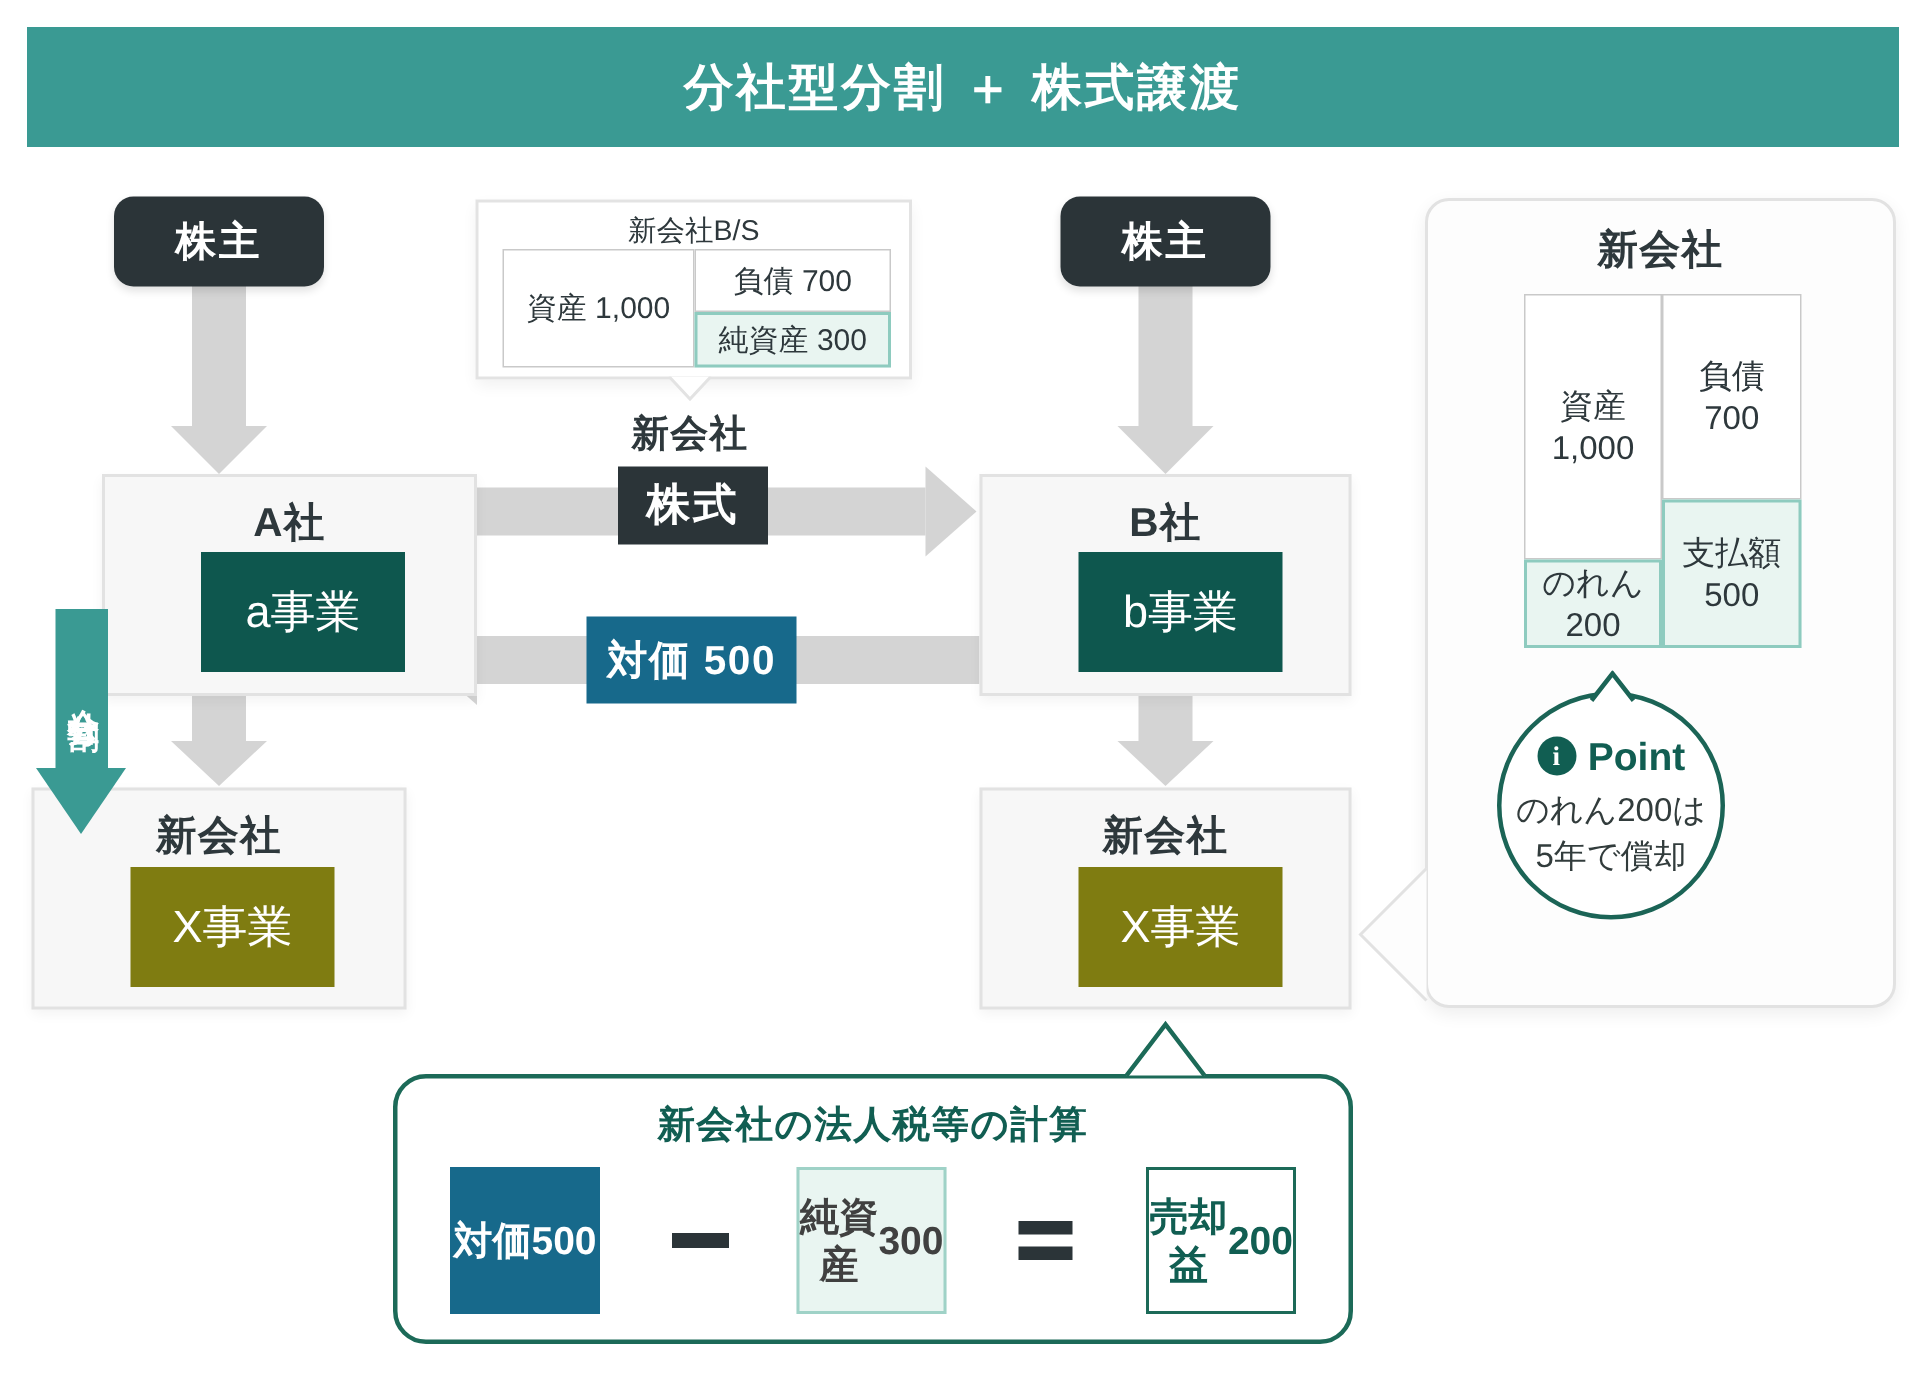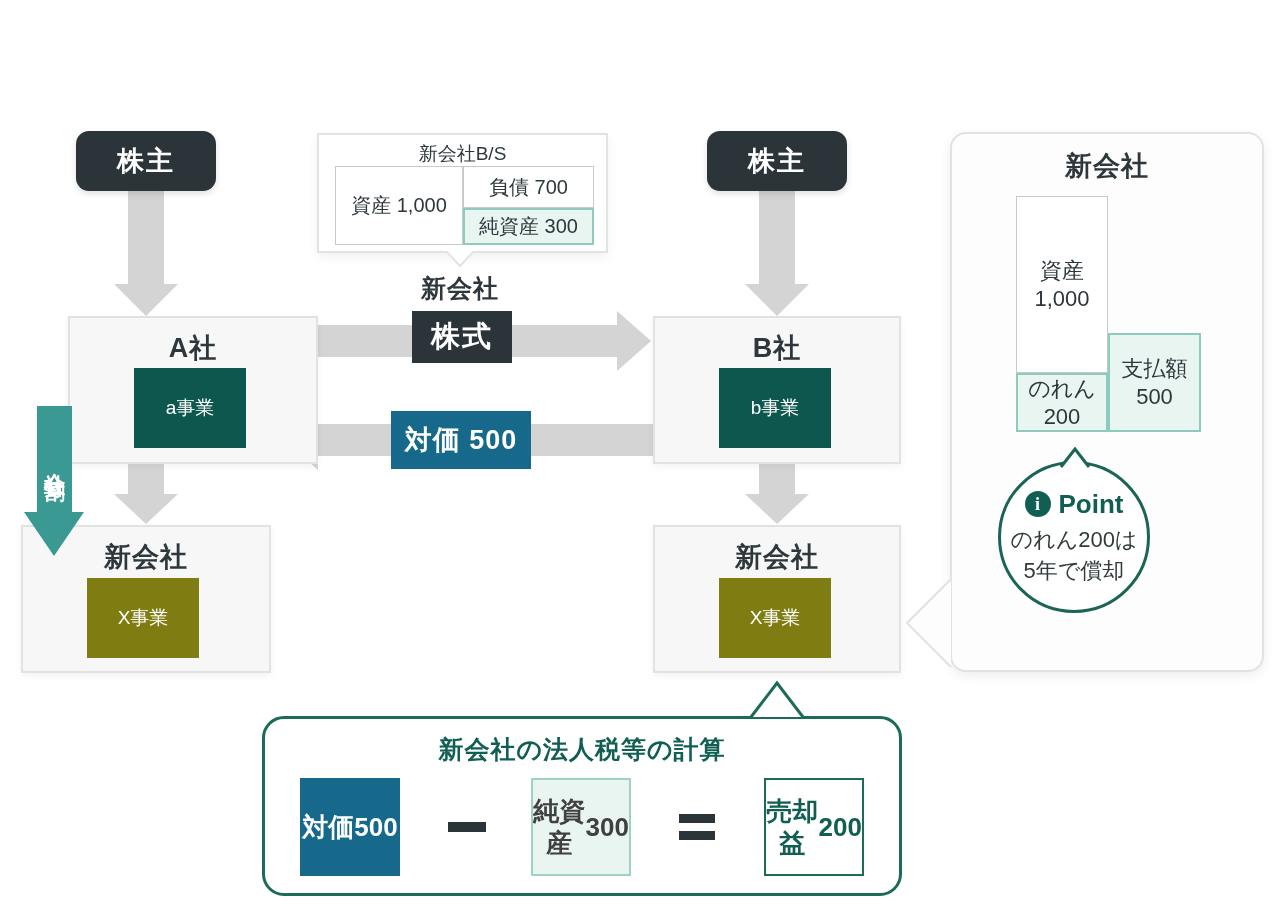--- a/index.html
+++ b/index.html
@@ -13,22 +13,22 @@
   .header-banner h1 { color:#fff; font-size:33px; font-weight:800; letter-spacing:2px; }
 
   
   .dark-pill { position:absolute; width:140px; height:60px; background:#2b3438; border-radius:13px;
     display:flex; align-items:center; justify-content:center; color:#fff; font-size:27px; font-weight:700;
     letter-spacing:2px; box-shadow:0 3px 6px rgba(0,0,0,.12); z-index:3; }
   .company-box { position:absolute; width:250px; height:148px; background:#f7f7f7;
     border:2px solid #e2e2e2; box-shadow:0 3px 8px rgba(0,0,0,.05); z-index:2; }
   .company-box .company-title { position:absolute; top:12px; left:0; width:100%; text-align:center;
     color:#2e383c; font-size:27px; font-weight:700; letter-spacing:1px; }
-  .biz-box { position:absolute; left:64px; top:50px; width:112px; height:80px;
-    display:flex; align-items:center; justify-content:center; color:#fff; font-size:19px; font-weight:500;text-align:right; }
+  .biz-box { position:absolute; left:64px; top:50px; width:136px; height:80px;
+    display:flex; align-items:center; justify-content:center; color:#fff; font-size:30px; font-weight:500;text-align:right; }
   .biz-teal { background:#0e574e; }
   .biz-olive { background:#7f7c11; }
 
   .arrow-body-v { position:absolute; width:36px; background:#d4d4d4; }
   .tri-down { position:absolute; width:0; height:0; border-left:32px solid transparent;
     border-right:32px solid transparent; border-top:32px solid #d4d4d4; }
   .arrow-body-h { position:absolute; height:32px; background:#d4d4d4; }
   .tri-right { position:absolute; width:0; height:0; border-top:30px solid transparent;
     border-bottom:30px solid transparent; border-left:34px solid #d4d4d4; }
   .tri-left { position:absolute; width:0; height:0; border-top:30px solid transparent;
@@ -105,20 +105,23 @@
   .calc-gain   { left:499px; background:#fff; border:2px solid #1c6a58; color:#115e52; }
   .op-minus { position:absolute; left:183px; top:103px; width:38px; height:10px; background:#2b3438; }
   .op-eq-top { position:absolute; left:414px; top:95px;  width:36px; height:9px; background:#2b3438; }
   .op-eq-bot { position:absolute; left:414px; top:112px; width:36px; height:9px; background:#2b3438; }
 </style>
 </head>
 <body>
 
 <div id="canvas">
 
+  <div class="header-banner">
+    <h1>分社型分割 ＋ 株式譲渡</h1>
+  </div>
 
   <div class="dark-pill" style="left:76px;top:131px;">
     <span>株主</span>
   </div>
   <div class="arrow-body-v" style="left:128px;top:190px;height:94px;"></div>
   <div class="tri-down" style="left:114px;top:284px;"></div>
 
   <div class="company-box" style="left:21px;top:316px;margin-left:47px;">
     <div class="company-title">A社</div>
     <div class="biz-box biz-teal">a事業</div>
@@ -178,20 +181,24 @@
   <div class="info-panel">
     <div class="info-panel-title">新会社</div>
     <div class="panel-cell p-asset">
       <span><span>資産</span><br>
       <span>1,000</span></span>
     </div>
     <div class="panel-cell p-goodwill">
       <span><span>のれん</span><br>
       <span>200</span></span>
     </div>
+    <div class="panel-cell p-liab">
+      <span><span>負債</span><br>
+      <span>700</span></span>
+    </div>
     <div class="panel-cell p-payment">
       <span><span>支払額</span><br>
       <span>500</span></span>
     </div>
   </div>
   <svg class="panel-tail" width="50" height="92">
     <path d="M48,2 L4,46 L48,90" fill="#fdfdfd" stroke="#e2e2e2" stroke-width="2"></path>
   </svg>
 
   <div class="point-circle">

